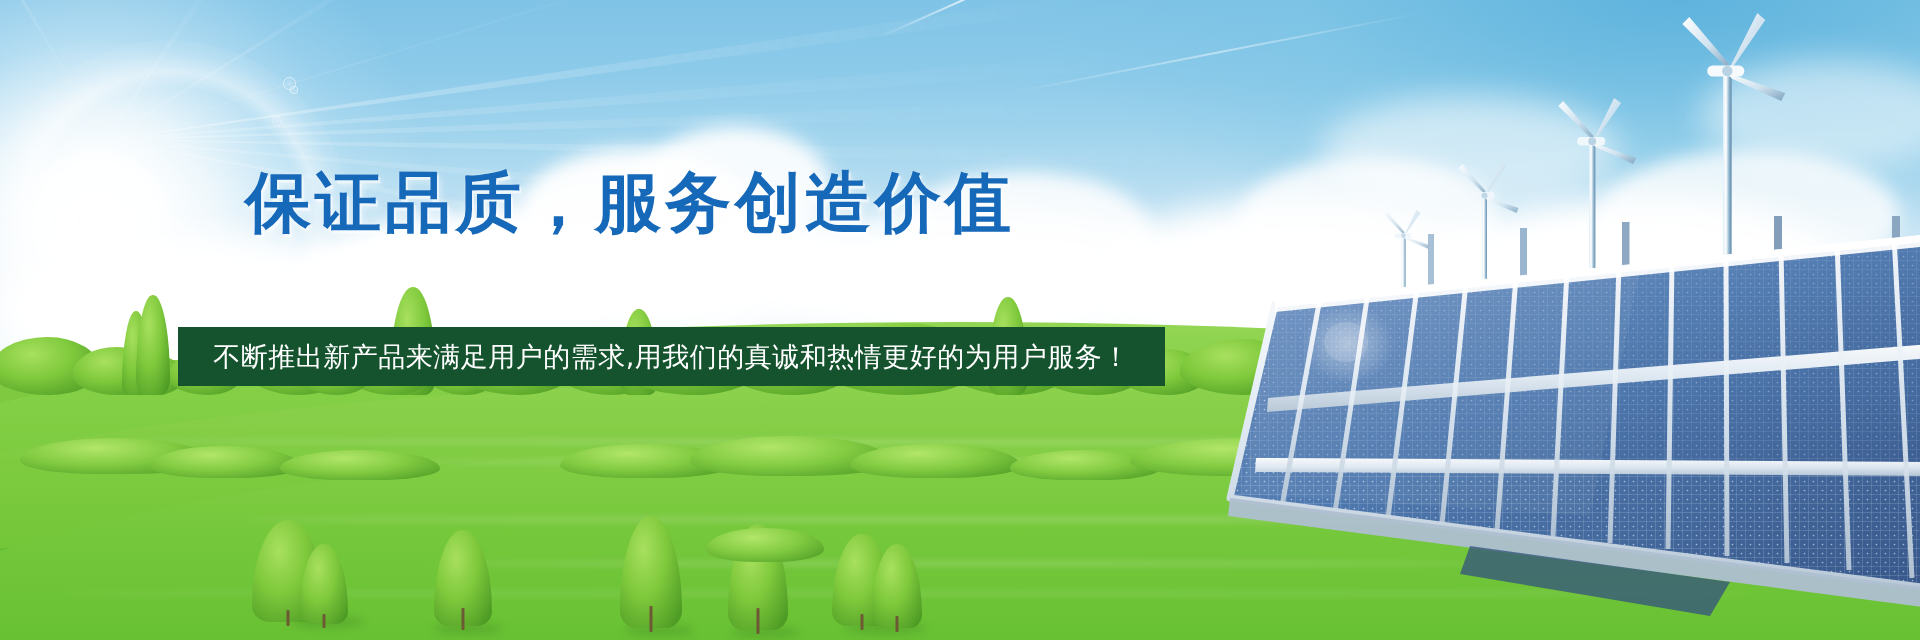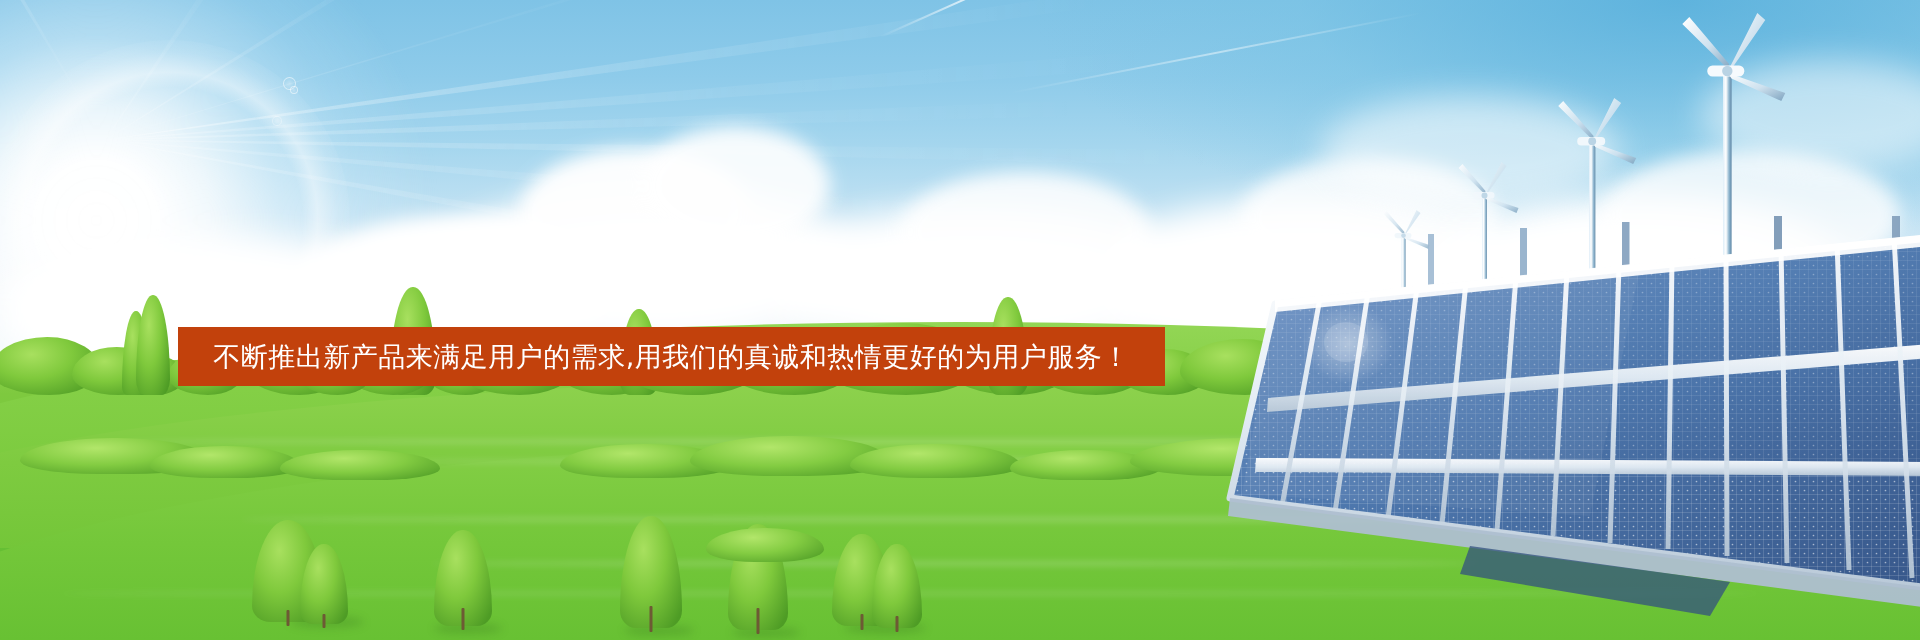--- a/index.html
+++ b/index.html
@@ -146,21 +146,21 @@
     font-family:"DejaVu Sans","Liberation Sans",sans-serif;
     text-shadow:
       0 0 1px rgba(255,255,255,.85),
       2px 3px 0 rgba(255,255,255,.55),
       3px 5px 7px rgba(255,255,255,.55);
     white-space:nowrap;
   }
   .subbar {
     position:absolute; left:178px; top:327px;
     width:987px; height:59px;
-    background:#c2410c;
+    background:#14532d;
     display:flex; align-items:center; justify-content:center;
   }
   .subbar-text {
     color:#ffffff; font-size:27px; font-weight:400; letter-spacing:.5px;
     font-family:"DejaVu Sans","Liberation Sans",sans-serif;
     white-space:nowrap;
   }
 </style>
 </head>
 <body>
@@ -510,18 +510,19 @@
     <g fill="none" stroke="url(#frameg)" stroke-width="7" stroke-linejoin="round">
       <polygon points="105,88 760,22 760,372 60,282"></polygon>
     </g>
 
     <polygon points="105,84 760,18 760,30 105,96" fill="#ffffff" opacity=".92"></polygon>
 
     <polygon points="60,282 760,372 760,392 58,300" fill="#aebfd0" opacity=".95"></polygon>
     <polygon points="300,330 560,366 540,400 290,358" fill="#33527f" opacity=".75"></polygon>
   </svg>
 
+  <div class="headline">保证品质，服务创造价值</div>
 
   <div class="subbar">
     <span class="subbar-text">不断推出新产品来满足用户的需求,用我们的真诚和热情更好的为用户服务！</span>
   </div>
 
 </div>
 
 </body></html>

